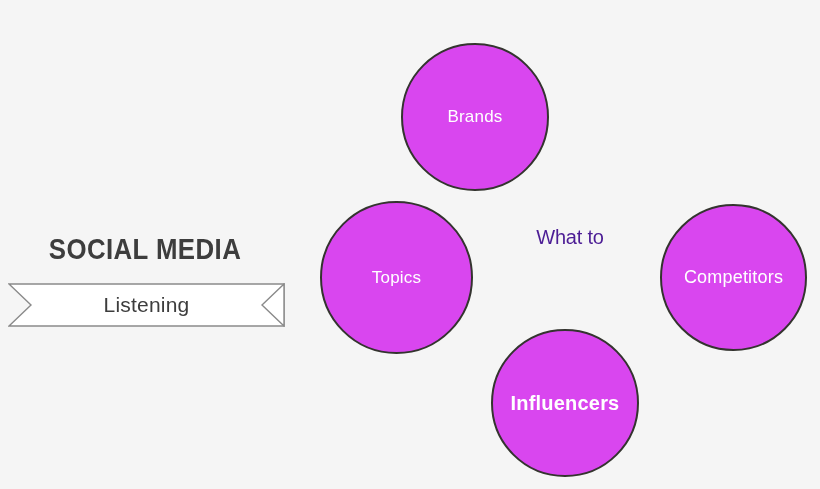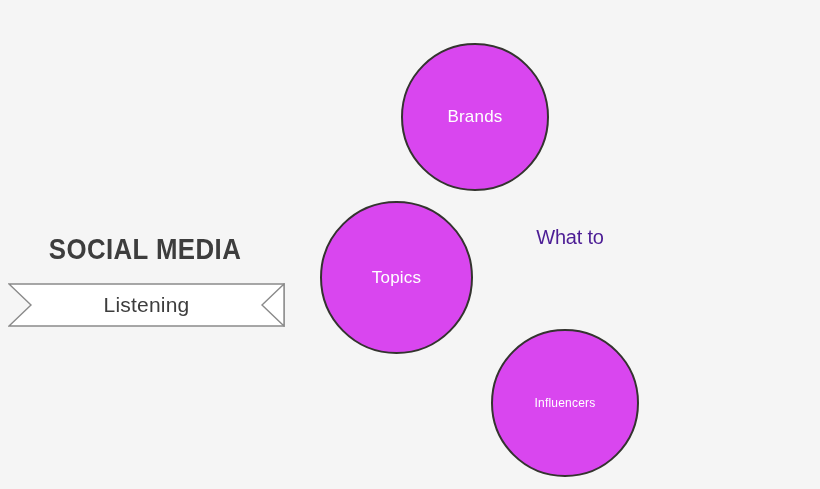--- a/index.html
+++ b/index.html
@@ -89,21 +89,21 @@
   }
   .node-label {
     color: #ffffff;
     font-size: 17px;
     font-weight: normal;
     letter-spacing: 0.2px;
     text-align: center;
     white-space: nowrap;
   }
   .node.n-competitors .node-label { font-size: 18px; }
-  .node.n-influencers .node-label { font-size: 12px; }
+  .node.n-influencers .node-label { font-size: 20px; font-weight: bold; }
 
   #n-brands      { left: 401px; top:  43px; width: 148px; height: 148px; }
   #n-topics      { left: 583px; top:  43px; width: 148px; height: 148px; }
   #n-people      { left: 320px; top: 201px; width: 153px; height: 153px; }
   #n-competitors { left: 660px; top: 204px; width: 147px; height: 147px; }
   #n-influencers { left: 491px; top: 329px; width: 148px; height: 148px; }
 
   #center-question {
     position: absolute;
     left: 477px;
@@ -141,20 +141,23 @@
 
     <div class="node n-brands" id="n-brands">
       <span class="node-label">Brands</span>
     </div>
 
 
     <div class="node n-people" id="n-people">
       <span class="node-label">Topics</span>
     </div>
 
+    <div class="node n-competitors" id="n-competitors">
+      <span class="node-label">Competitors</span>
+    </div>
 
     <div class="node n-influencers" id="n-influencers">
       <span class="node-label">Influencers</span>
     </div>
 
     <div id="center-question">
       <span class="q-line">What to</span>
     </div>
 
   </div>

